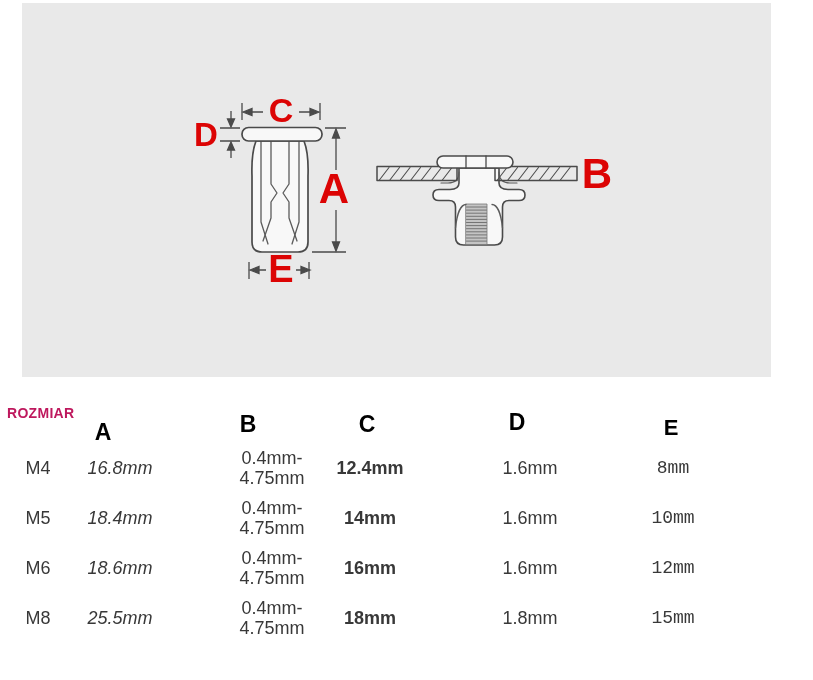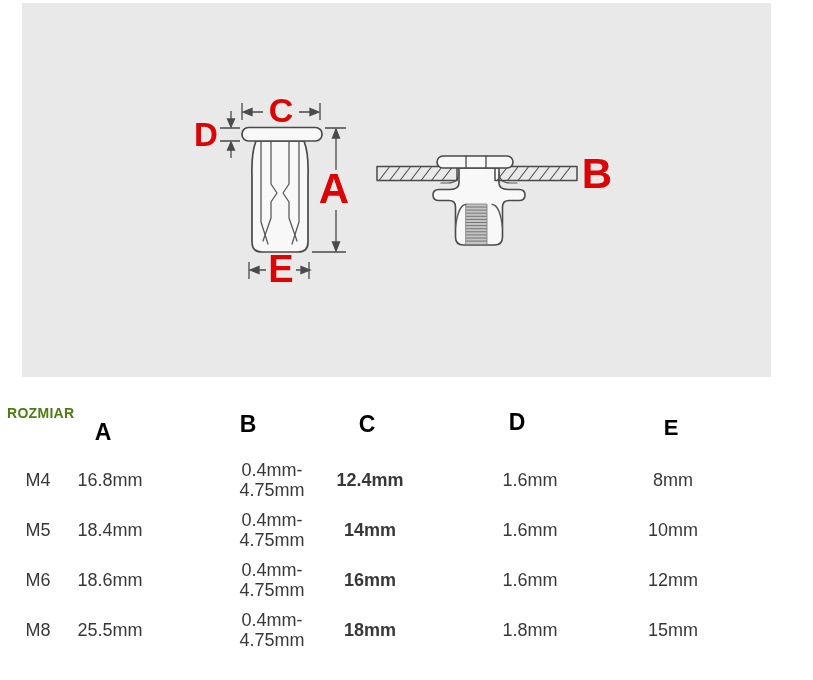--- a/index.html
+++ b/index.html
@@ -2,30 +2,30 @@
 <html><head>
 <meta charset="utf-8">
 <style>
   html,body{margin:0;padding:0;background:#ffffff;}
   body{width:813px;height:680px;font-family:"Liberation Sans",sans-serif;}
   .sheet{position:relative;width:813px;height:680px;background:#fff;overflow:hidden;}
   .drawing-panel{position:absolute;left:22px;top:3px;width:749px;height:374px;background:#e9e9e9;}
   .drawing-panel svg{position:absolute;left:0;top:0;}
 
   
-  .tbl-title{position:absolute;left:7px;top:405px;font-size:14px;font-weight:bold;color:#4d7c0f;letter-spacing:.3px;}
+  .tbl-title{position:absolute;left:7px;top:405px;font-size:14px;font-weight:bold;color:#be185d;letter-spacing:.3px;}
   .col-hdr{position:absolute;width:72px;text-align:center;font-size:23px;font-weight:bold;color:#000;}
-  .trow{position:absolute;left:0;width:666px;height:48px;margin-top:12px;}
+  .trow{position:absolute;left:0;width:666px;height:48px;}
   .cell{position:absolute;top:50%;transform:translateY(-50%);text-align:center;font-size:18px;color:#383838;line-height:20px;}
   .col-size{left:10px;width:56px;}
-  .col-a{left:68px;width:84px;}
+  .col-a{left:78px;width:84px;font-style:italic;}
   .col-b{left:217px;width:110px;}
   .col-c{left:315px;width:110px;font-weight:bold;}
   .col-d{left:475px;width:110px;}
-  .col-e{left:618px;width:110px;}
+  .col-e{left:618px;width:110px;font-family:Liberation Mono, monospace;}
 
   .dim-label{font-family:"Liberation Sans",sans-serif;font-weight:bold;}
 </style>
 </head>
 <body>
 
 <div class="sheet">
 
   <div class="drawing-panel">
     <svg width="749" height="374" viewBox="22 3 749 374">

